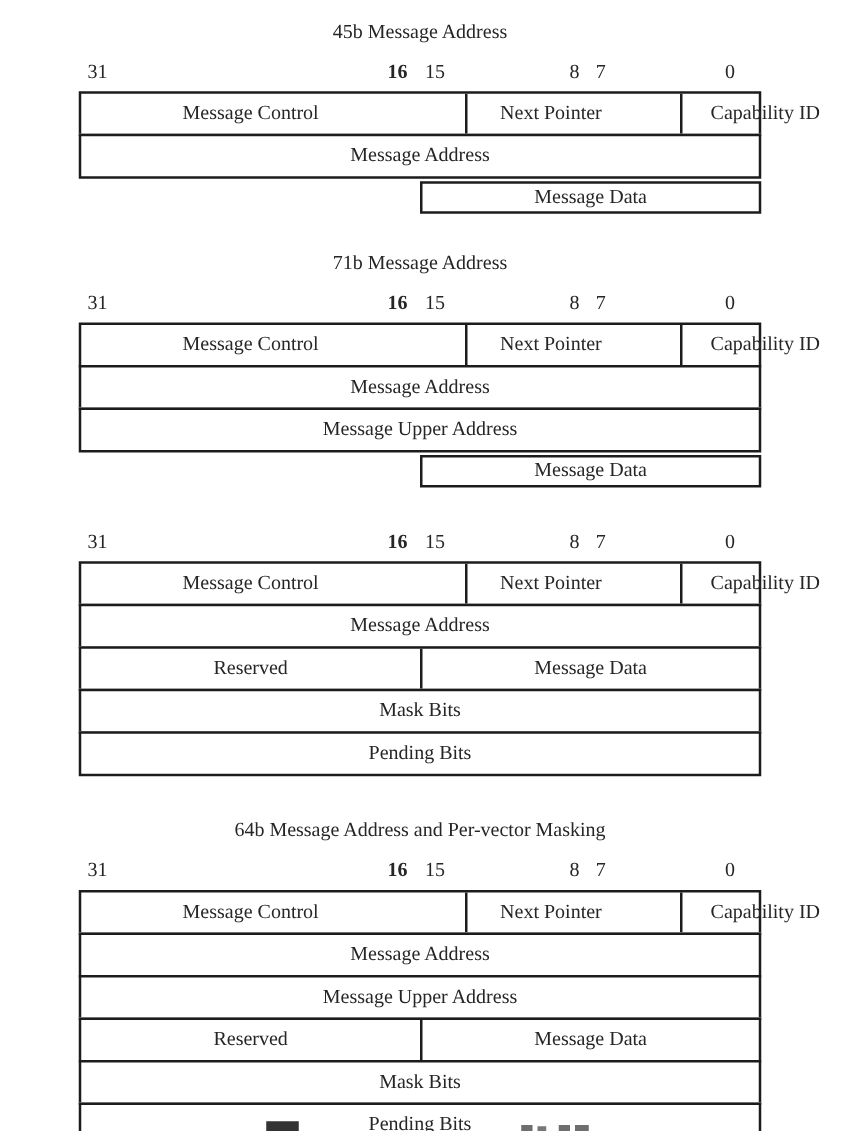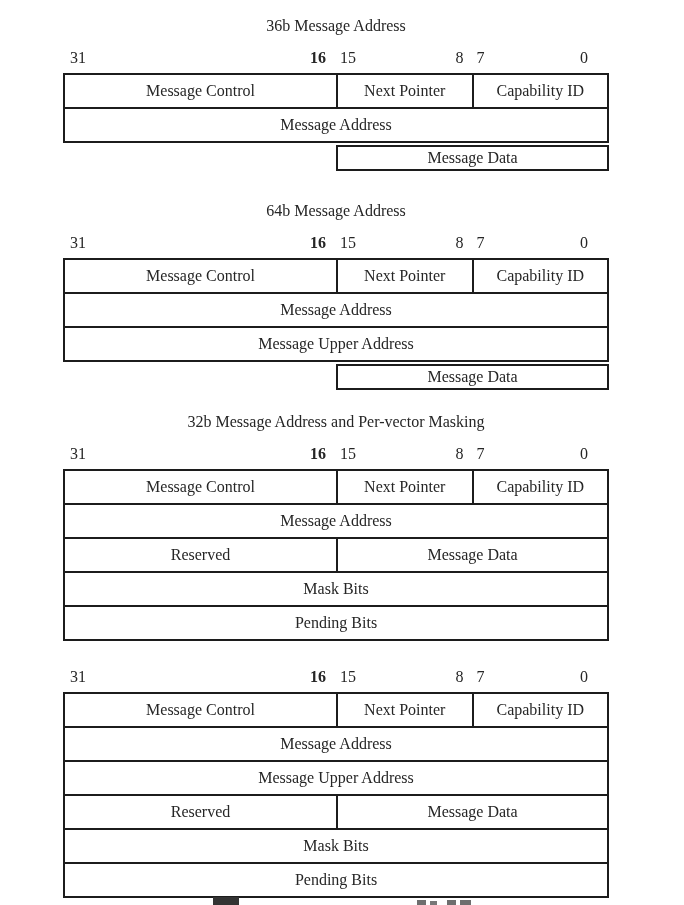--- a/index.html
+++ b/index.html
@@ -37,38 +37,38 @@
   }
   .row + .row{margin-top:-2px;justify-content:center;}
   .row.half{
     margin-top:2px;height:26px;margin-left:50%;width:50%;
   }
   .cell{
     box-sizing:border-box;display:flex;align-items:center;justify-content:center;
     font-size:16px;white-space:nowrap;flex:1 1 auto;
   }
   .cell.w50{flex:0 0 50%;}
-  .cell.w25{flex:0 0 25%;}
+  .cell.w25{flex:0 0 25%;margin-left:36px;}
   .cell + .cell{border-left:2px solid var(--line);}
   
   .caption-frags{position:absolute;left:0;top:0;width:684px;height:905px;pointer-events:none;}
   .frag{position:absolute;background:#4a4a4a;}
   .frag.f1{left:213px;top:897px;width:26px;height:8px;background:#333333;}
   .frag.f2{left:417px;top:900px;width:9px;height:5px;background:#6e6e6e;}
   .frag.f3{left:430px;top:901px;width:7px;height:4px;background:#777777;}
   .frag.f4{left:447px;top:900px;width:9px;height:5px;background:#6e6e6e;}
   .frag.f5{left:460px;top:900px;width:11px;height:5px;background:#6e6e6e;}
 </style>
 </head>
 <body>
 
 <div class="page">
 
   <section class="reg-section" style="top:16px">
-    <div class="title">36b Message Address</div>
+    <div class="title">45b Message Address</div>
     <div class="bits">
       <span class="b31">31</span>
       <span class="b16">16</span>
       <span class="b15">15</span>
       <span class="b8">8</span>
       <span class="b7">7</span>
       <span class="b0">0</span>
     </div>
     <div class="reg-table">
       <div class="row">
@@ -79,21 +79,21 @@
       <div class="row">
         <div class="cell">Message Address</div>
       </div>
       <div class="row half">
         <div class="cell">Message Data</div>
       </div>
     </div>
   </section>
 
   <section class="reg-section" style="top:201px">
-    <div class="title">64b Message Address</div>
+    <div class="title">71b Message Address</div>
     <div class="bits">
       <span class="b31">31</span>
       <span class="b16">16</span>
       <span class="b15">15</span>
       <span class="b8">8</span>
       <span class="b7">7</span>
       <span class="b0">0</span>
     </div>
     <div class="reg-table">
       <div class="row">
@@ -107,21 +107,20 @@
       <div class="row">
         <div class="cell">Message Upper Address</div>
       </div>
       <div class="row half">
         <div class="cell">Message Data</div>
       </div>
     </div>
   </section>
 
   <section class="reg-section" style="top:412px">
-    <div class="title">32b Message Address and Per-vector Masking</div>
     <div class="bits">
       <span class="b31">31</span>
       <span class="b16">16</span>
       <span class="b15">15</span>
       <span class="b8">8</span>
       <span class="b7">7</span>
       <span class="b0">0</span>
     </div>
     <div class="reg-table">
       <div class="row">
@@ -139,20 +138,21 @@
       <div class="row">
         <div class="cell">Mask Bits</div>
       </div>
       <div class="row">
         <div class="cell">Pending Bits</div>
       </div>
     </div>
   </section>
 
   <section class="reg-section" style="top:655px">
+    <div class="title">64b Message Address and Per-vector Masking</div>
     <div class="bits">
       <span class="b31">31</span>
       <span class="b16">16</span>
       <span class="b15">15</span>
       <span class="b8">8</span>
       <span class="b7">7</span>
       <span class="b0">0</span>
     </div>
     <div class="reg-table">
       <div class="row">

